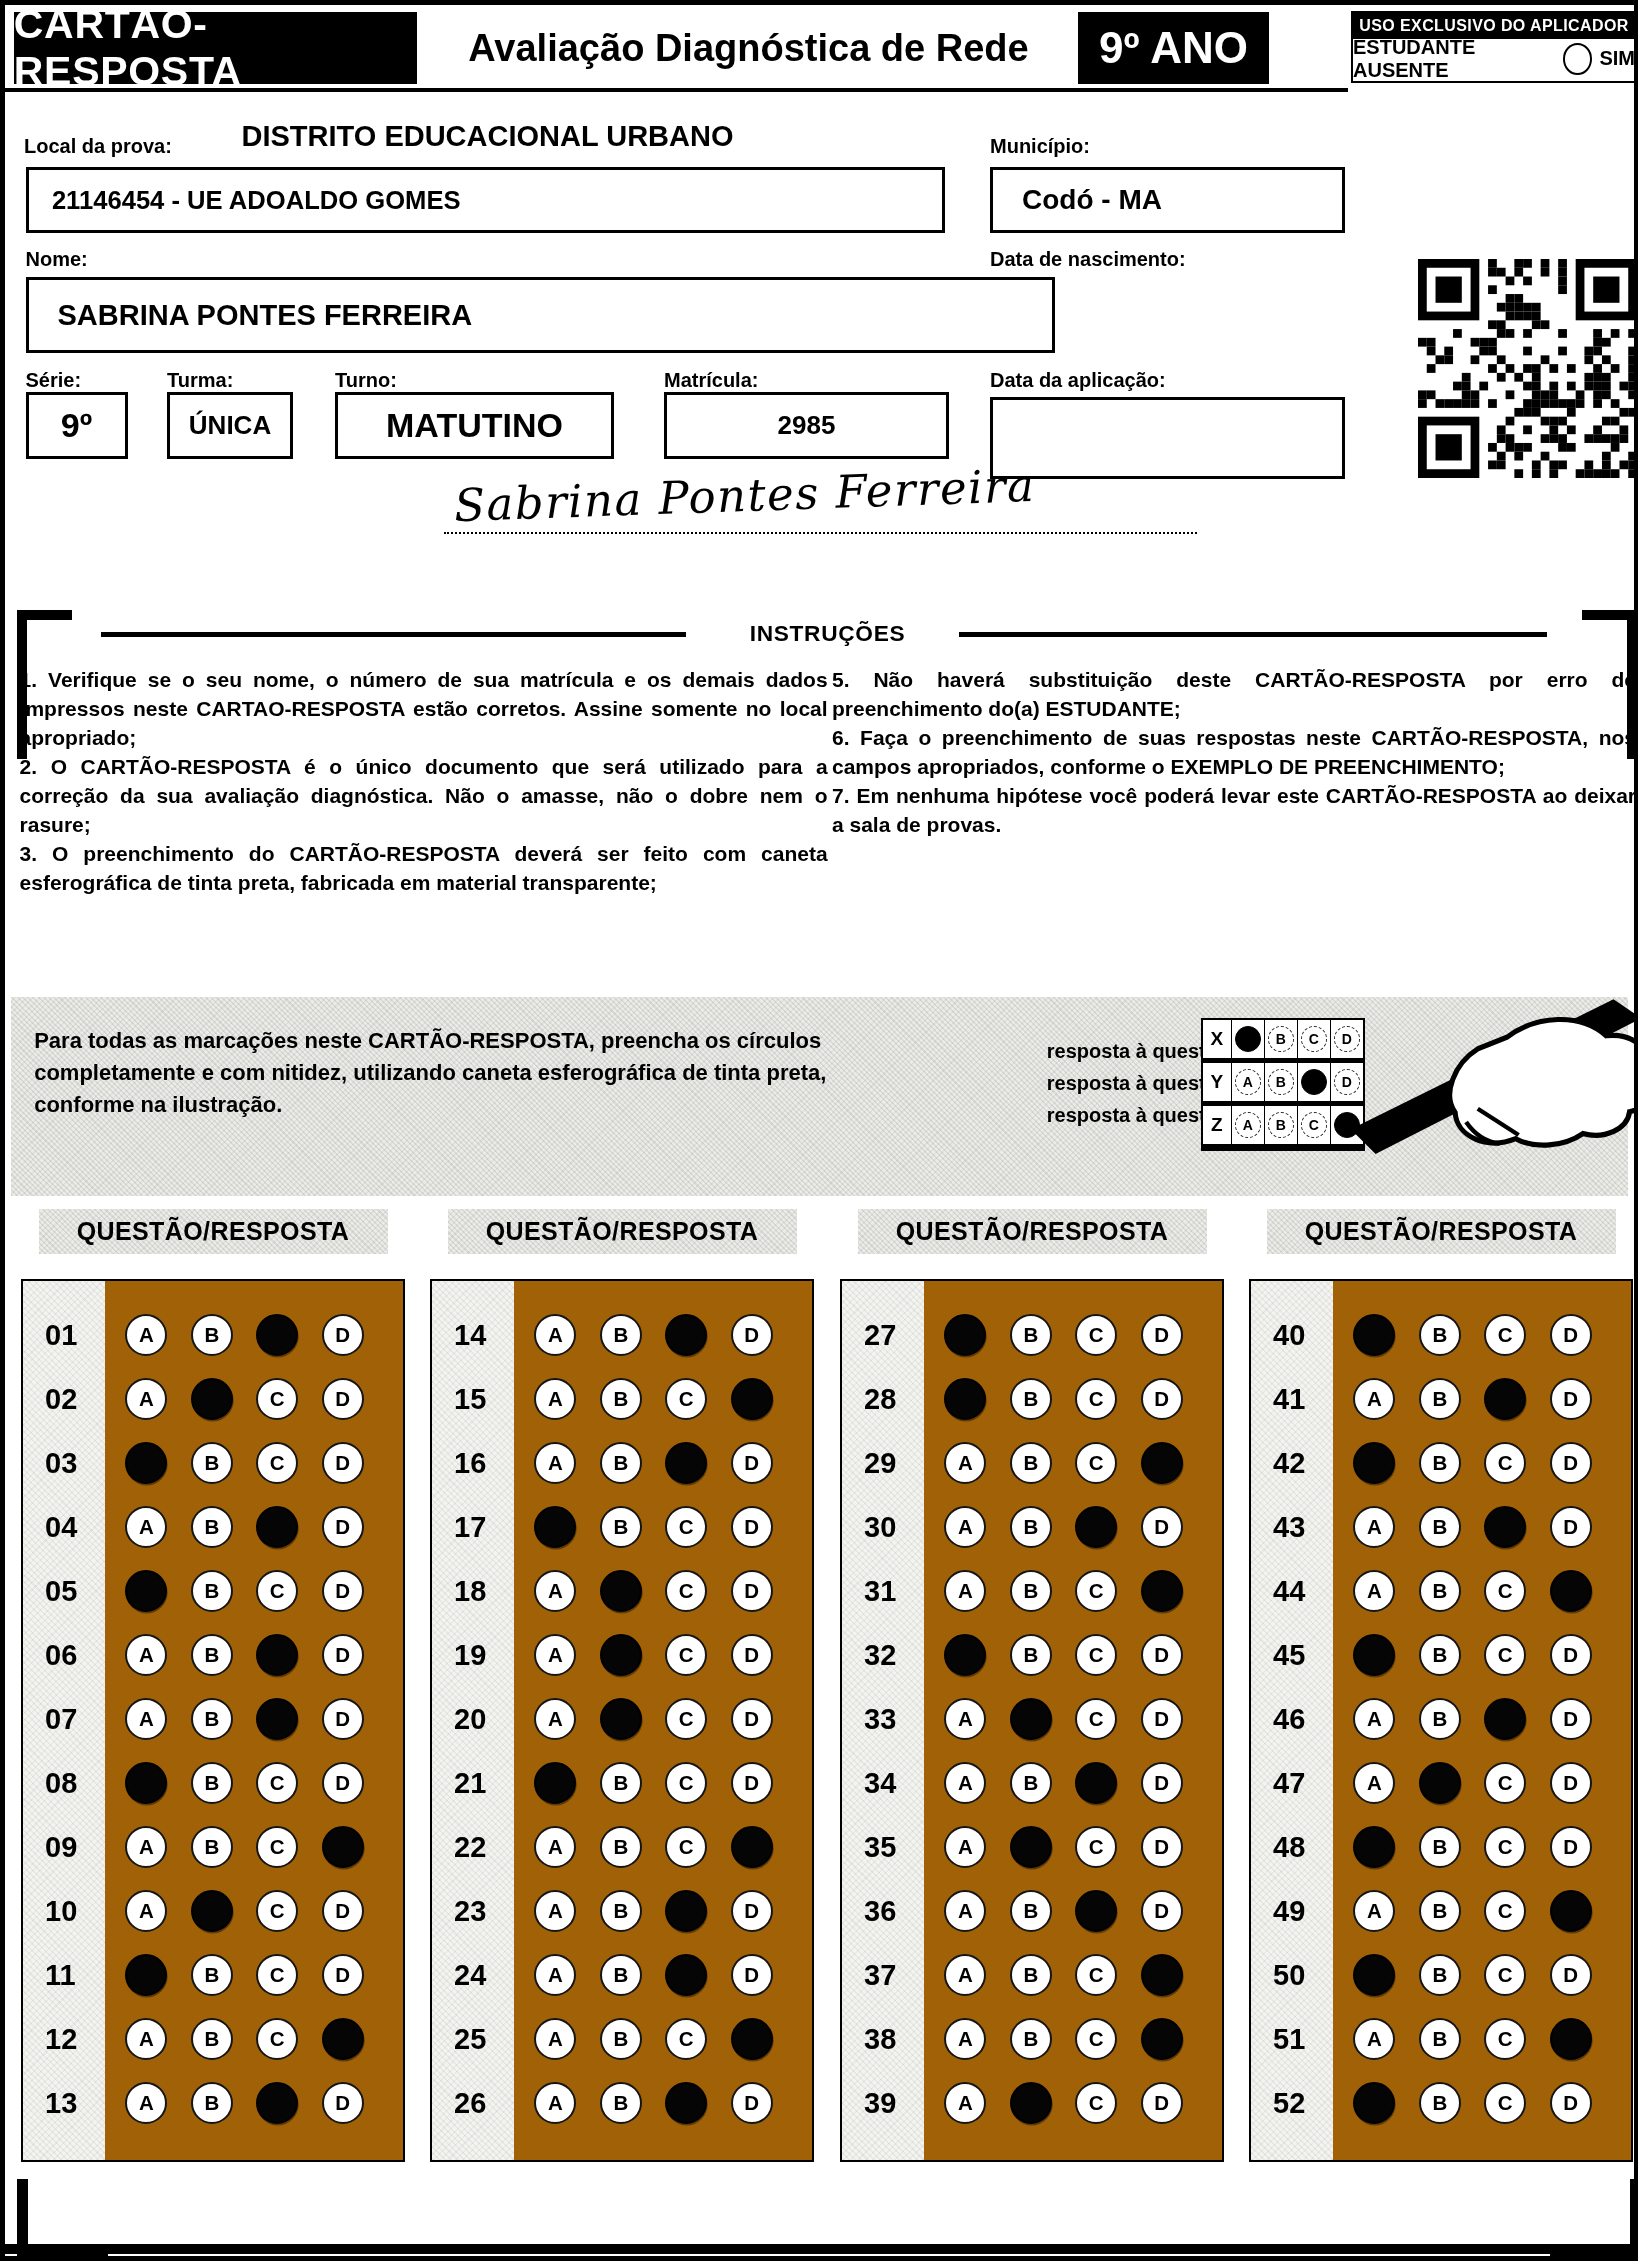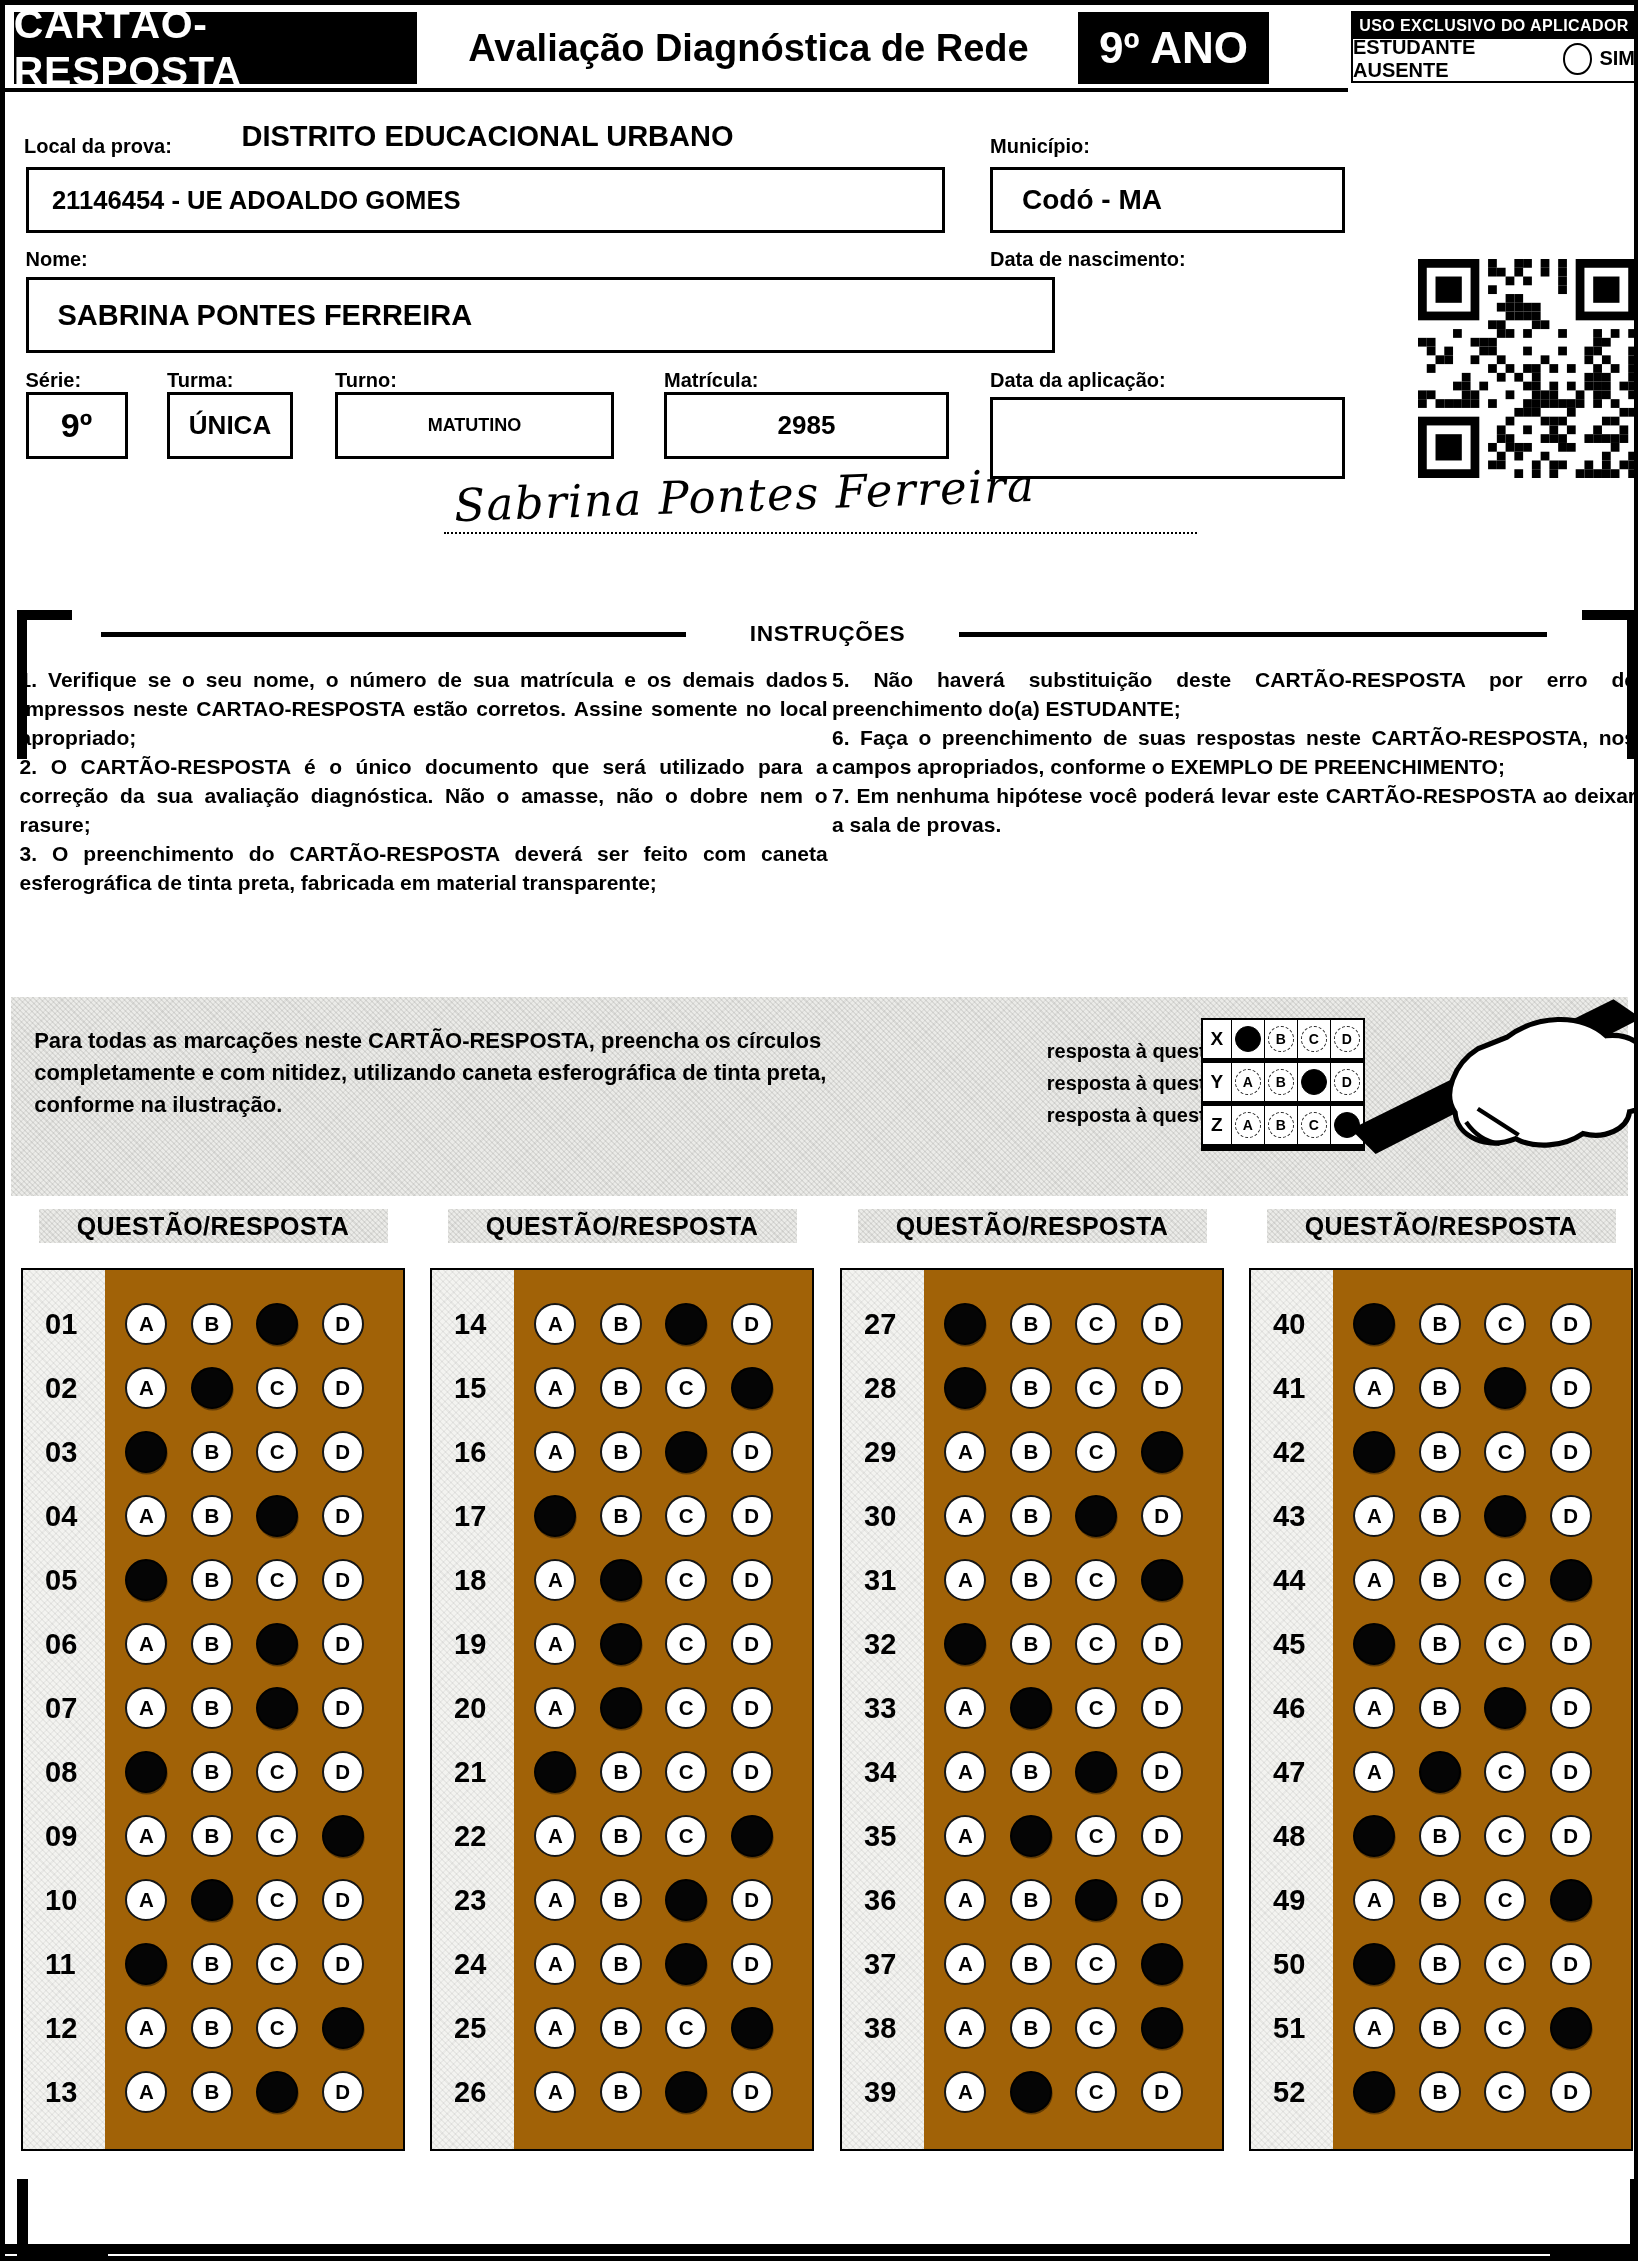--- a/index.html
+++ b/index.html
@@ -51,21 +51,21 @@
   .ex-row:last-child{border-bottom:5.1px solid #000;}
   .ex-label{width:28px;height:38px;display:flex;align-items:center;justify-content:center;
             font-size:19px;font-weight:bold;border-right:1.5px solid #000;}
   .ex-cell{width:32px;height:38px;display:flex;align-items:center;justify-content:center;border-right:1.5px solid #000;}
   .ex-cell:last-child{border-right:none;}
   .ex-bub{width:26px;height:26px;border:1.5px dashed #222;border-radius:50%;display:flex;align-items:center;
           justify-content:center;font-size:14px;font-weight:bold;box-sizing:border-box;background:#fff;}
   .ex-bub.filled{background:#000;border:1.5px solid #000;color:transparent;}
   
   .acol{position:absolute;width:384px;}
-  .qheader{margin:0 auto 25px auto;width:349px;height:34px;display:flex;align-items:center;justify-content:center;
+  .qheader{margin:0 auto 25px auto;width:349px;height:45px;display:flex;align-items:center;justify-content:center;
            font-size:25px;font-weight:bold;letter-spacing:0.4px;}
   .abox{position:relative;height:883px;border:2.9px solid #000;box-sizing:border-box;background:#a16207;
         padding-top:22px;}
   .numstrip{position:absolute;left:0;top:0;bottom:0;width:82px;}
   .arow{position:relative;height:64px;display:flex;align-items:center;padding-left:22px;}
   .qnum{width:57px;font-size:29px;font-weight:bold;z-index:1;}
   .bub{width:42px;height:42px;margin-left:23.4px;border:2.2px solid #151515;border-radius:50%;
        display:flex;align-items:center;justify-content:center;font-size:20.5px;font-weight:bold;
        box-sizing:border-box;background:#fff;z-index:1;}
   .bub.filled{background:#050505;border-color:#000;color:transparent;box-shadow:0.7px 1.5px 0 rgba(0,0,0,.4);}
@@ -294,21 +294,21 @@
       </svg></div>
 
   <div class="abs lbl" style="left:20.5px;top:364px;">Série:</div>
   <div class="abs lbl" style="left:162px;top:364px;">Turma:</div>
   <div class="abs lbl" style="left:330px;top:364px;">Turno:</div>
   <div class="abs lbl" style="left:659px;top:364px;">Matrícula:</div>
   <div class="abs lbl" style="left:985px;top:364px;">Data da aplicação:</div>
 
   <div class="abs fbox" style="left:20.5px;top:387px;width:102px;height:67px;justify-content:center;font-size:34px;">9º</div>
   <div class="abs fbox" style="left:162px;top:387px;width:126px;height:67px;justify-content:center;font-size:26px;">ÚNICA</div>
-  <div class="abs fbox" style="left:330px;top:387px;width:279px;height:67px;justify-content:center;font-size:18px;">MATUTINO</div>
+  <div class="abs fbox" style="left:330px;top:387px;width:279px;height:67px;justify-content:center;font-size:34px;">MATUTINO</div>
   <div class="abs fbox" style="left:659px;top:387px;width:285px;height:67px;justify-content:center;font-size:26px;">2985</div>
   <div class="abs fbox" style="left:985px;top:392px;width:355px;height:82px;"></div>
 
   <div class="abs signature" style="left:449px;top:464px;">Sabrina Pontes Ferreira</div>
   <div class="abs sig-line" style="left:439px;top:482px;width:753px;height:45px;"></div>
 
   <div class="abs bracket-tl" style="left:11.7px;top:605px;width:45px;height:139px;"></div>
   <div class="abs bracket-tr" style="left:1577px;top:605px;width:45px;height:139px;"></div>
 
   <div class="abs rule" style="left:96px;top:627px;width:585px;"></div>

